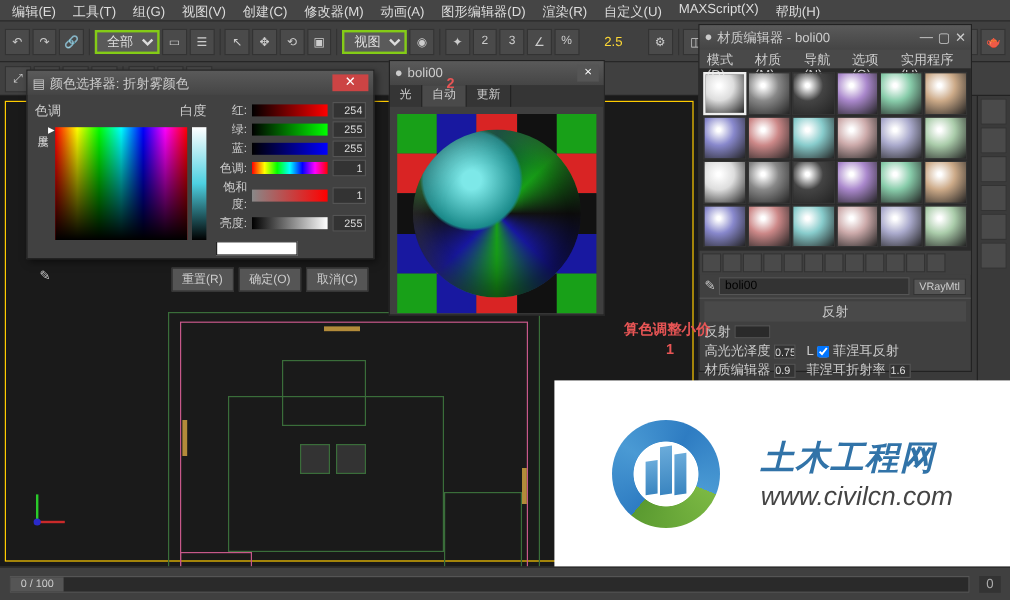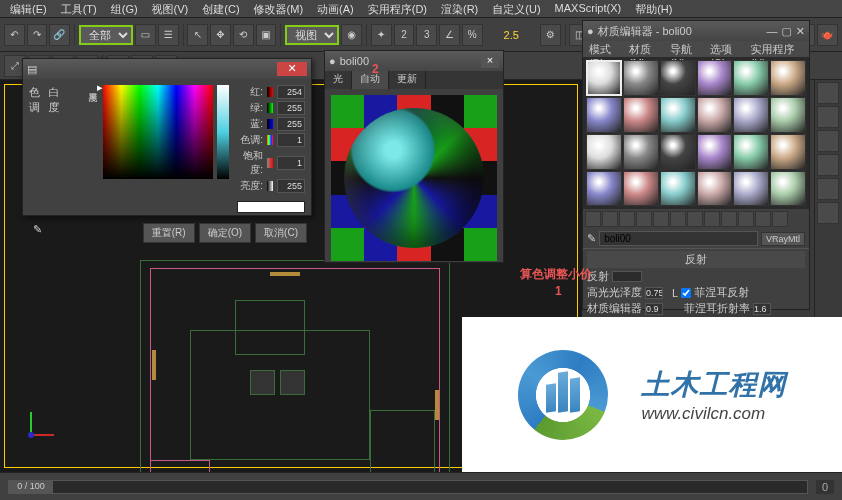--- a/index.html
+++ b/index.html
@@ -78,39 +78,39 @@
     
     .annotation { position: absolute; color: #e85555; font-size: 12px; font-weight: bold; pointer-events: none; z-index: 20; }
     
     .watermark { position: absolute; right: 0; bottom: 28px; width: 380px; height: 155px; background: #fff; display: flex; align-items: center; justify-content: center; gap: 24px; z-index: 30; }
     .wm-logo { width: 100px; height: 90px; position: relative; }
     .wm-circle { position: absolute; width: 90px; height: 90px; border-radius: 50%; background: radial-gradient(circle at 50% 50%, #fff 42%, transparent 43%), conic-gradient(from 220deg, #2e7cc2, #4a9ad4, #2e7cc2, #4a9ad4 70%, #7bb843 70%, #5a9a30); }
     .wm-bldg { position: absolute; left: 28px; top: 22px; display: flex; gap: 2px; align-items: flex-end; }
     .wm-bldg div { width: 10px; background: linear-gradient(#6aabda, #3a85c0); transform: skewY(-8deg); }
     .wm-text { color: #3173a8; }
     .wm-cn { font-size: 28px; font-weight: bold; font-style: italic; letter-spacing: 1px; }
-    .wm-url { font-size: 17px; font-style: italic; color: #444; }
+    .wm-url { font-size: 22px; font-style: italic; color: #444; }
     
     .axis { position: absolute; left: 30px; bottom: 36px; z-index: 5; }
     .axis-y { position: absolute; width: 2px; height: 24px; bottom: 0; background: #2aca2a; }
     .axis-x { position: absolute; height: 2px; width: 24px; bottom: 0; background: #ca2a2a; }
     .axis-z { position: absolute; width: 6px; height: 6px; bottom: -2px; left: -2px; background: #2a2aca; border-radius: 50%; }
   </style>
 </head>
 <body>
 
 <div class="main-menu">
   <span>编辑(E)</span>
   <span>工具(T)</span>
   <span>组(G)</span>
   <span>视图(V)</span>
   <span>创建(C)</span>
   <span>修改器(M)</span>
   <span>动画(A)</span>
-  <span>实用程序(D)</span>
+  <span>图形编辑器(D)</span>
   <span>渲染(R)</span>
   <span>自定义(U)</span>
   <span>MAXScript(X)</span>
   <span>帮助(H)</span>
 </div>
 
 <div class="toolbar">
   <div class="tool-btn">↶</div>
   <div class="tool-btn">↷</div>
   <div class="tool-btn">🔗</div>
@@ -185,24 +185,25 @@
   <div class="rp-btn"></div>
   <div class="rp-btn"></div>
   <div class="rp-btn"></div>
   <div class="rp-btn"></div>
   <div class="rp-btn"></div>
 </div>
 
 <div class="color-dialog">
   <div class="dlg-title">
     <span>▤</span>
+    <span>颜色选择器: 折射雾颜色</span>
     <span class="dlg-close">✕</span>
   </div>
   <div class="dlg-body">
-    <div style="display:flex;flex-direction:row;gap:18px">
+    <div style="display:flex;flex-direction:column;gap:6px">
       <div class="color-labels">
         <span>色调</span>
         <span>白度</span>
       </div>
       <div style="display:flex;gap:4px">
         <span style="writing-mode:vertical-lr;font-size:9px">黑度</span>
         <div class="hue-sat-box">
             <span style="position:absolute;left:-6px;top:-4px;color:#fff">▸</span>
           </div>
         <div class="light-bar"></div>
@@ -364,21 +365,21 @@
     <div class="param-row">
       <label>高光光泽度</label>
       <input class="param-spin" value="0.75" style="">
       <span style="margin-left:6px">L</span>
       <input type="checkbox" class="param-cb" checked="" style="">
       <label>菲涅耳反射</label>
     </div>
     <div class="param-row">
       <label>材质编辑器</label>
       <input class="param-spin" value="0.9" style="">
-      <label style="margin-left:18px">菲涅耳折射率</label>
+      <label style="margin-left:6px">菲涅耳折射率</label>
       <input class="param-spin" value="1.6" style="">
     </div>
     <div class="param-row">
       <label>细分</label>
       <input class="param-spin" value="8" style="">
       <label style="margin-left:6px">最大深度</label>
       <input class="param-spin" value="5" style="">
     </div>
   </div>
 </div>

